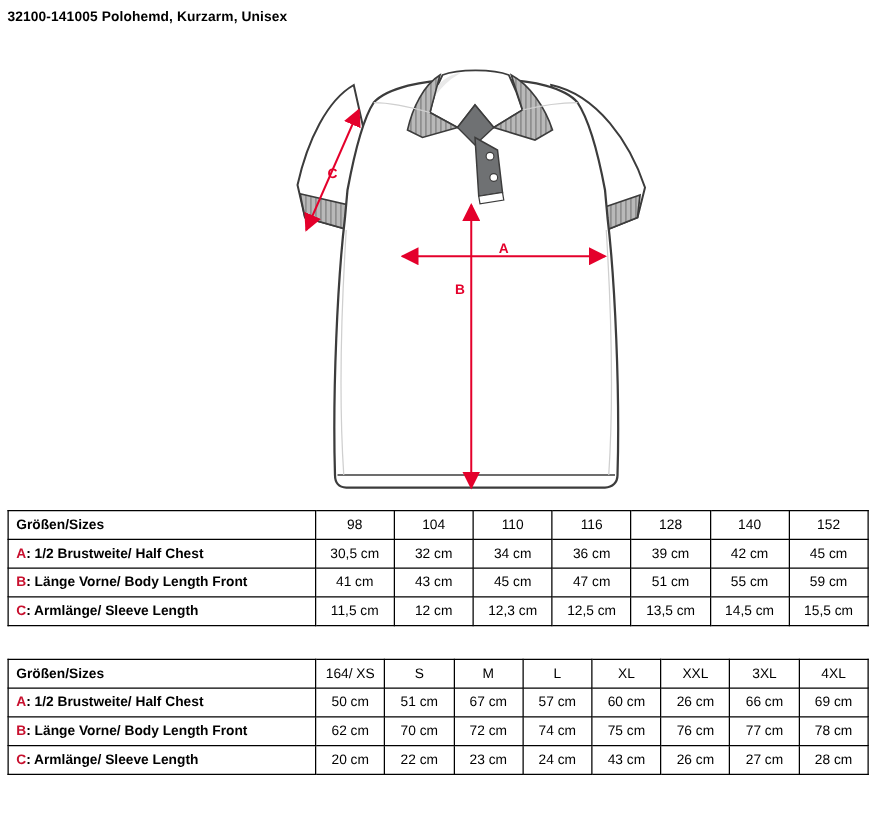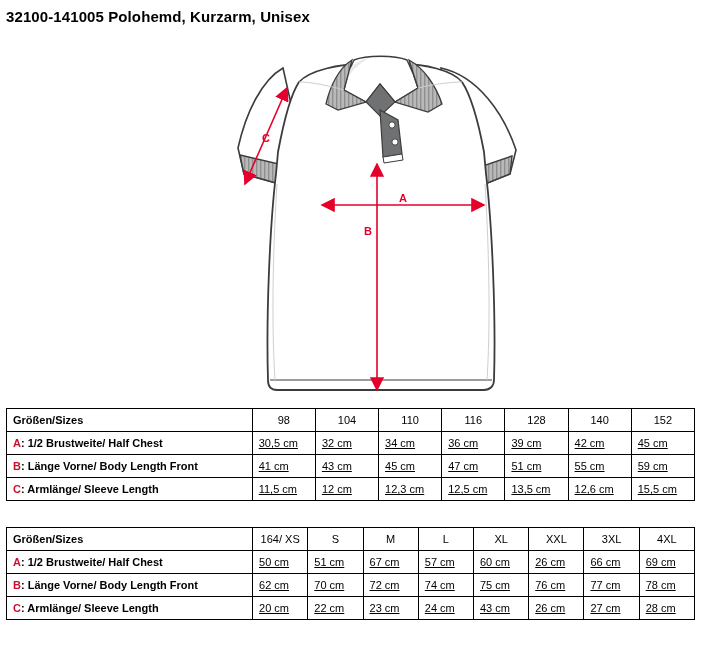--- a/index.html
+++ b/index.html
@@ -12,21 +12,21 @@
     height: 656px;
     font-family: "Liberation Sans", sans-serif;
     color: #000000;
     position: relative;
     overflow: hidden;
   }
   .page-title {
     position: absolute;
     left: 6px;
     top: 8px;
-    font-size: 15px;
+    font-size: 11px;
     font-weight: bold;
     letter-spacing: 0.1px;
   }
   .diagram {
     position: absolute;
     left: 0;
     top: 24px;
     width: 707px;
     height: 380px;
   }
@@ -56,22 +56,21 @@
     width: 245px;
   }
   table.size-table .row-head .letter {
     color: #c8102e;
   }
   table.size-table .col-head {
     text-align: center;
     font-weight: normal;
   }
   table.size-table td.val {
-    text-align: left;
-    text-decoration: underline;
+    text-align: center;
   }
   .table-gap {
     height: 26px;
   }
   svg { display: block; }
 </style>
 </head>
 <body>
 
 <div class="page-title">32100-141005 Polohemd, Kurzarm, Unisex</div>
@@ -183,21 +182,21 @@
         <td class="val">55 cm</td>
         <td class="val">59 cm</td>
       </tr>
       <tr>
         <td class="row-head"><span class="letter">C</span><span>: Armlänge/ Sleeve Length</span></td>
         <td class="val">11,5 cm</td>
         <td class="val">12 cm</td>
         <td class="val">12,3 cm</td>
         <td class="val">12,5 cm</td>
         <td class="val">13,5 cm</td>
-        <td class="val">12,6 cm</td>
+        <td class="val">14,5 cm</td>
         <td class="val">15,5 cm</td>
       </tr>
     </tbody>
   </table>
 
   <div class="table-gap"></div>
 
   <table class="size-table">
     <colgroup>
       <col style="width:245px">

